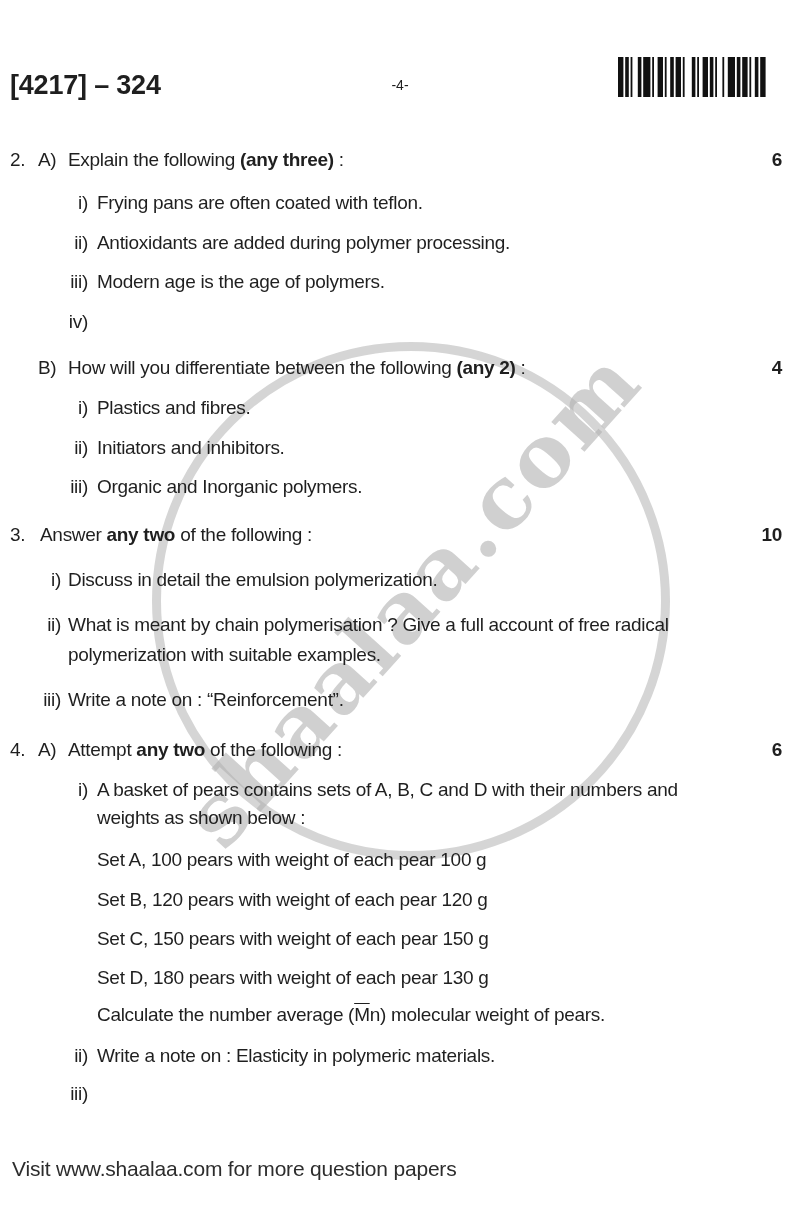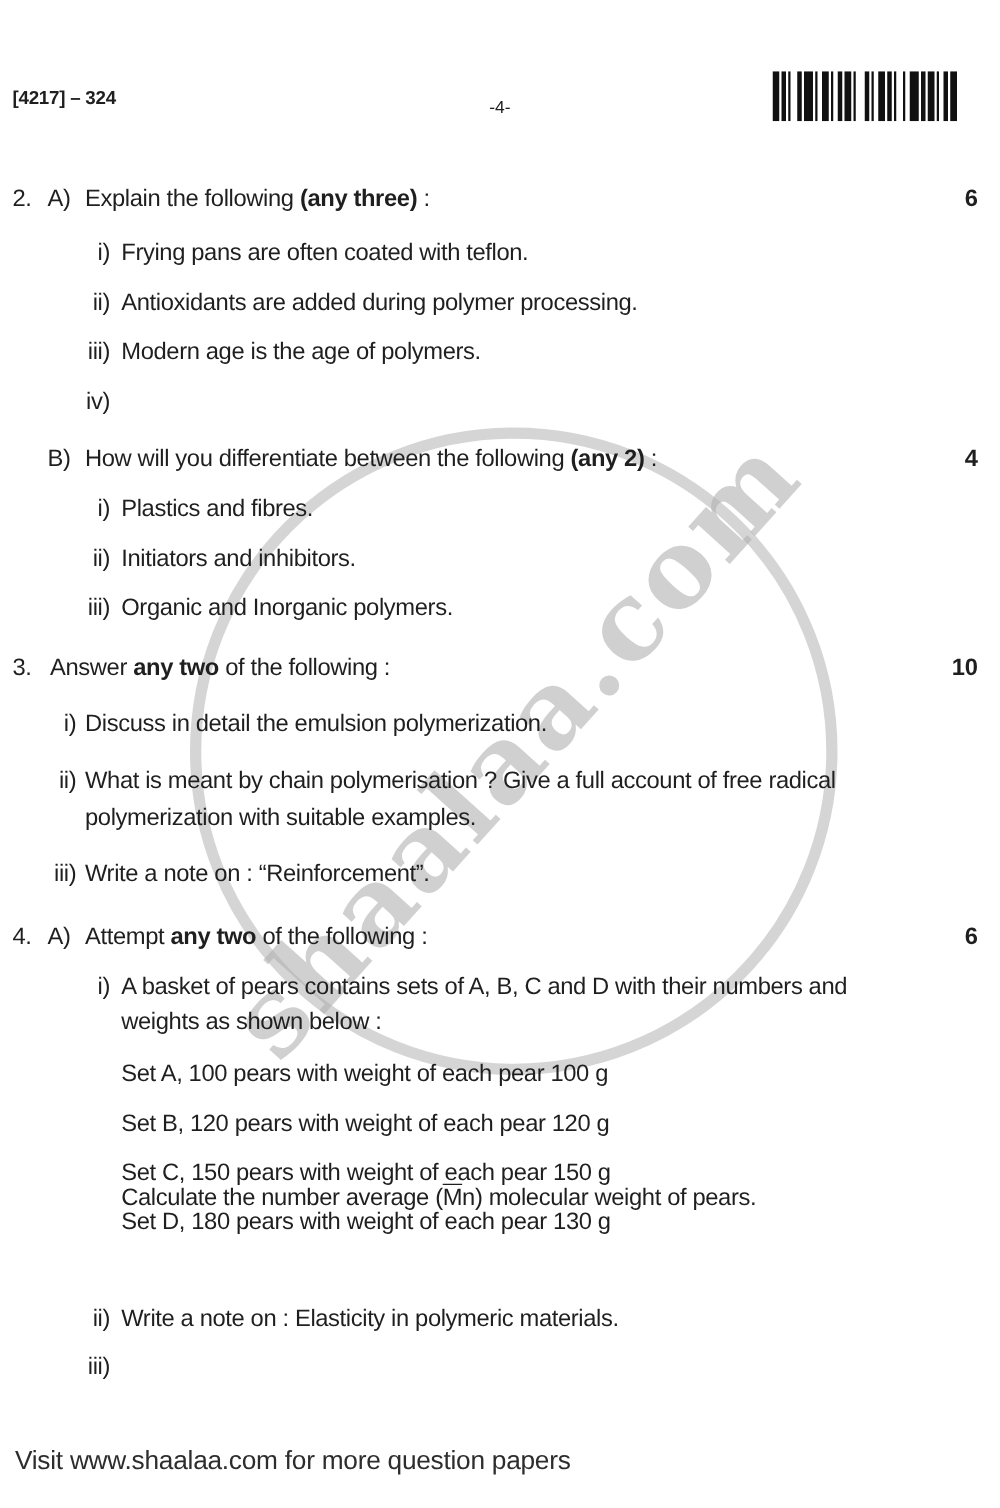--- a/index.html
+++ b/index.html
@@ -25,21 +25,21 @@
     font-weight:bold;
     font-size:86px;
     letter-spacing:3px;
     color:rgba(176,176,176,0.60);
     white-space:nowrap;
     z-index:0;
   }
   
   .paper-code{
     position:absolute;left:10px;top:70px;
-    font-size:15px;font-weight:bold;letter-spacing:-0.2px;
+    font-size:27px;font-weight:bold;letter-spacing:-0.2px;
     z-index:2;
   }
   .page-num{
     position:absolute;left:0;right:0;top:77px;
     text-align:center;font-size:14px;
     z-index:2;
   }
   .barcode{
     position:absolute;left:618px;top:57px;width:170px;height:40px;
     z-index:2;
@@ -178,21 +178,21 @@
       </div>
       <div class="row" style="top: 890px;">
         <span class="txt" style="left: 97px;"><span>Set B, 120 pears with weight of each pear 120 g</span></span>
       </div>
       <div class="row" style="top: 929px;">
         <span class="txt" style="left: 97px;"><span>Set C, 150 pears with weight of each pear 150 g</span></span>
       </div>
       <div class="row" style="top: 968px;">
         <span class="txt" style="left: 97px;"><span>Set D, 180 pears with weight of each pear 130 g</span></span>
       </div>
-      <div class="row" style="top: 949px;">
+      <div class="row" style="top: 1005px;">
         <span class="txt" style="left: 97px;"><span>Calculate the number average (</span><span class="ol">M</span><span>n) molecular weight of pears.</span></span>
       </div>
       <div class="row" style="top: 1046px;">
         <span class="roman-deep">ii)</span>
         <span class="txt" style="left: 97px;"><span>Write a note on : Elasticity in polymeric materials.</span></span>
       </div>
       <div class="row" style="top: 1084px;">
         <span class="roman-deep">iii)</span>
       </div>
     </div>

